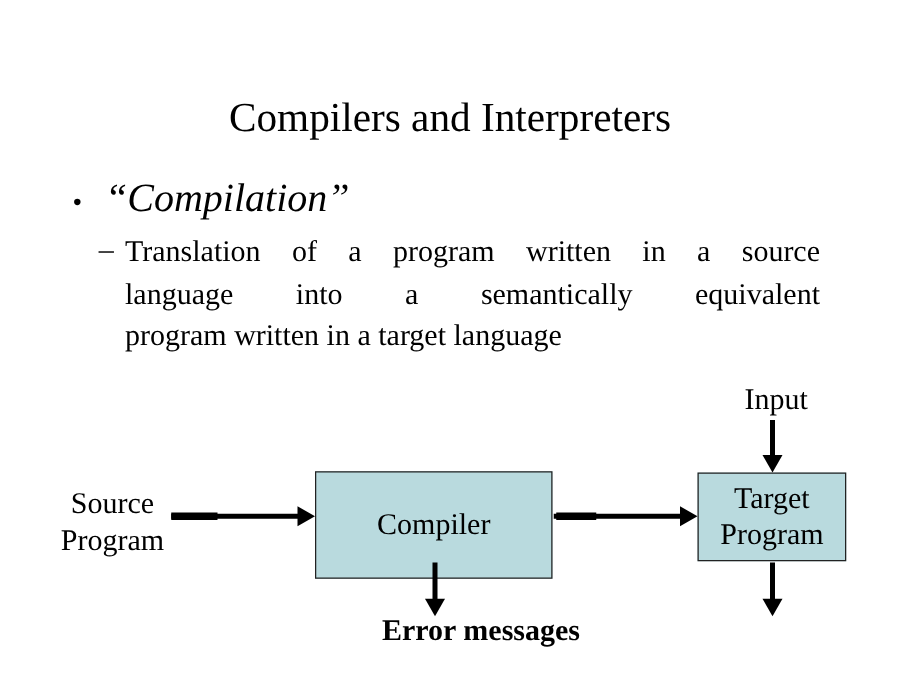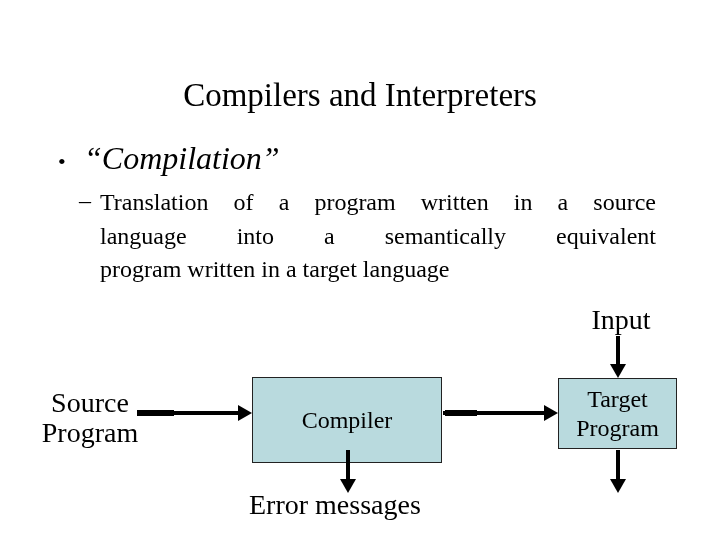--- a/index.html
+++ b/index.html
@@ -44,24 +44,24 @@
   .para {
     position: absolute;
     left: 100px; top: 186px;
     width: 556px;
     font-size: 24px;
     line-height: 33.5px;
   }
   .jline { text-align: justify; text-align-last: justify; }
   .jline.last { text-align-last: left; }
 
-  .lbl { position: absolute; font-size: 28px; line-height: 28px; }
+  .lbl { position: absolute; font-size: 24px; line-height: 28px; }
   .lbl-input  { left: 585px; top: 306px; width: 72px;  text-align: center; }
   .lbl-source { left: 40px;  top: 388px; width: 100px; text-align: center; line-height: 30px; }
-  .lbl-error  { left: 249px; top: 491px; width: 200px; text-align: left; }
+  .lbl-error  { left: 264px; top: 491px; width: 200px; text-align: right; font-weight: bold; }
   .lbl-output { left: 572px; top: 491px; width: 100px; text-align: center; }
 
   .box {
     position: absolute;
     background: var(--box_fill, #b9dade);
     border: 1px solid var(--box_border, #222222);
     display: flex;
     align-items: center;
     justify-content: center;
     text-align: center;

